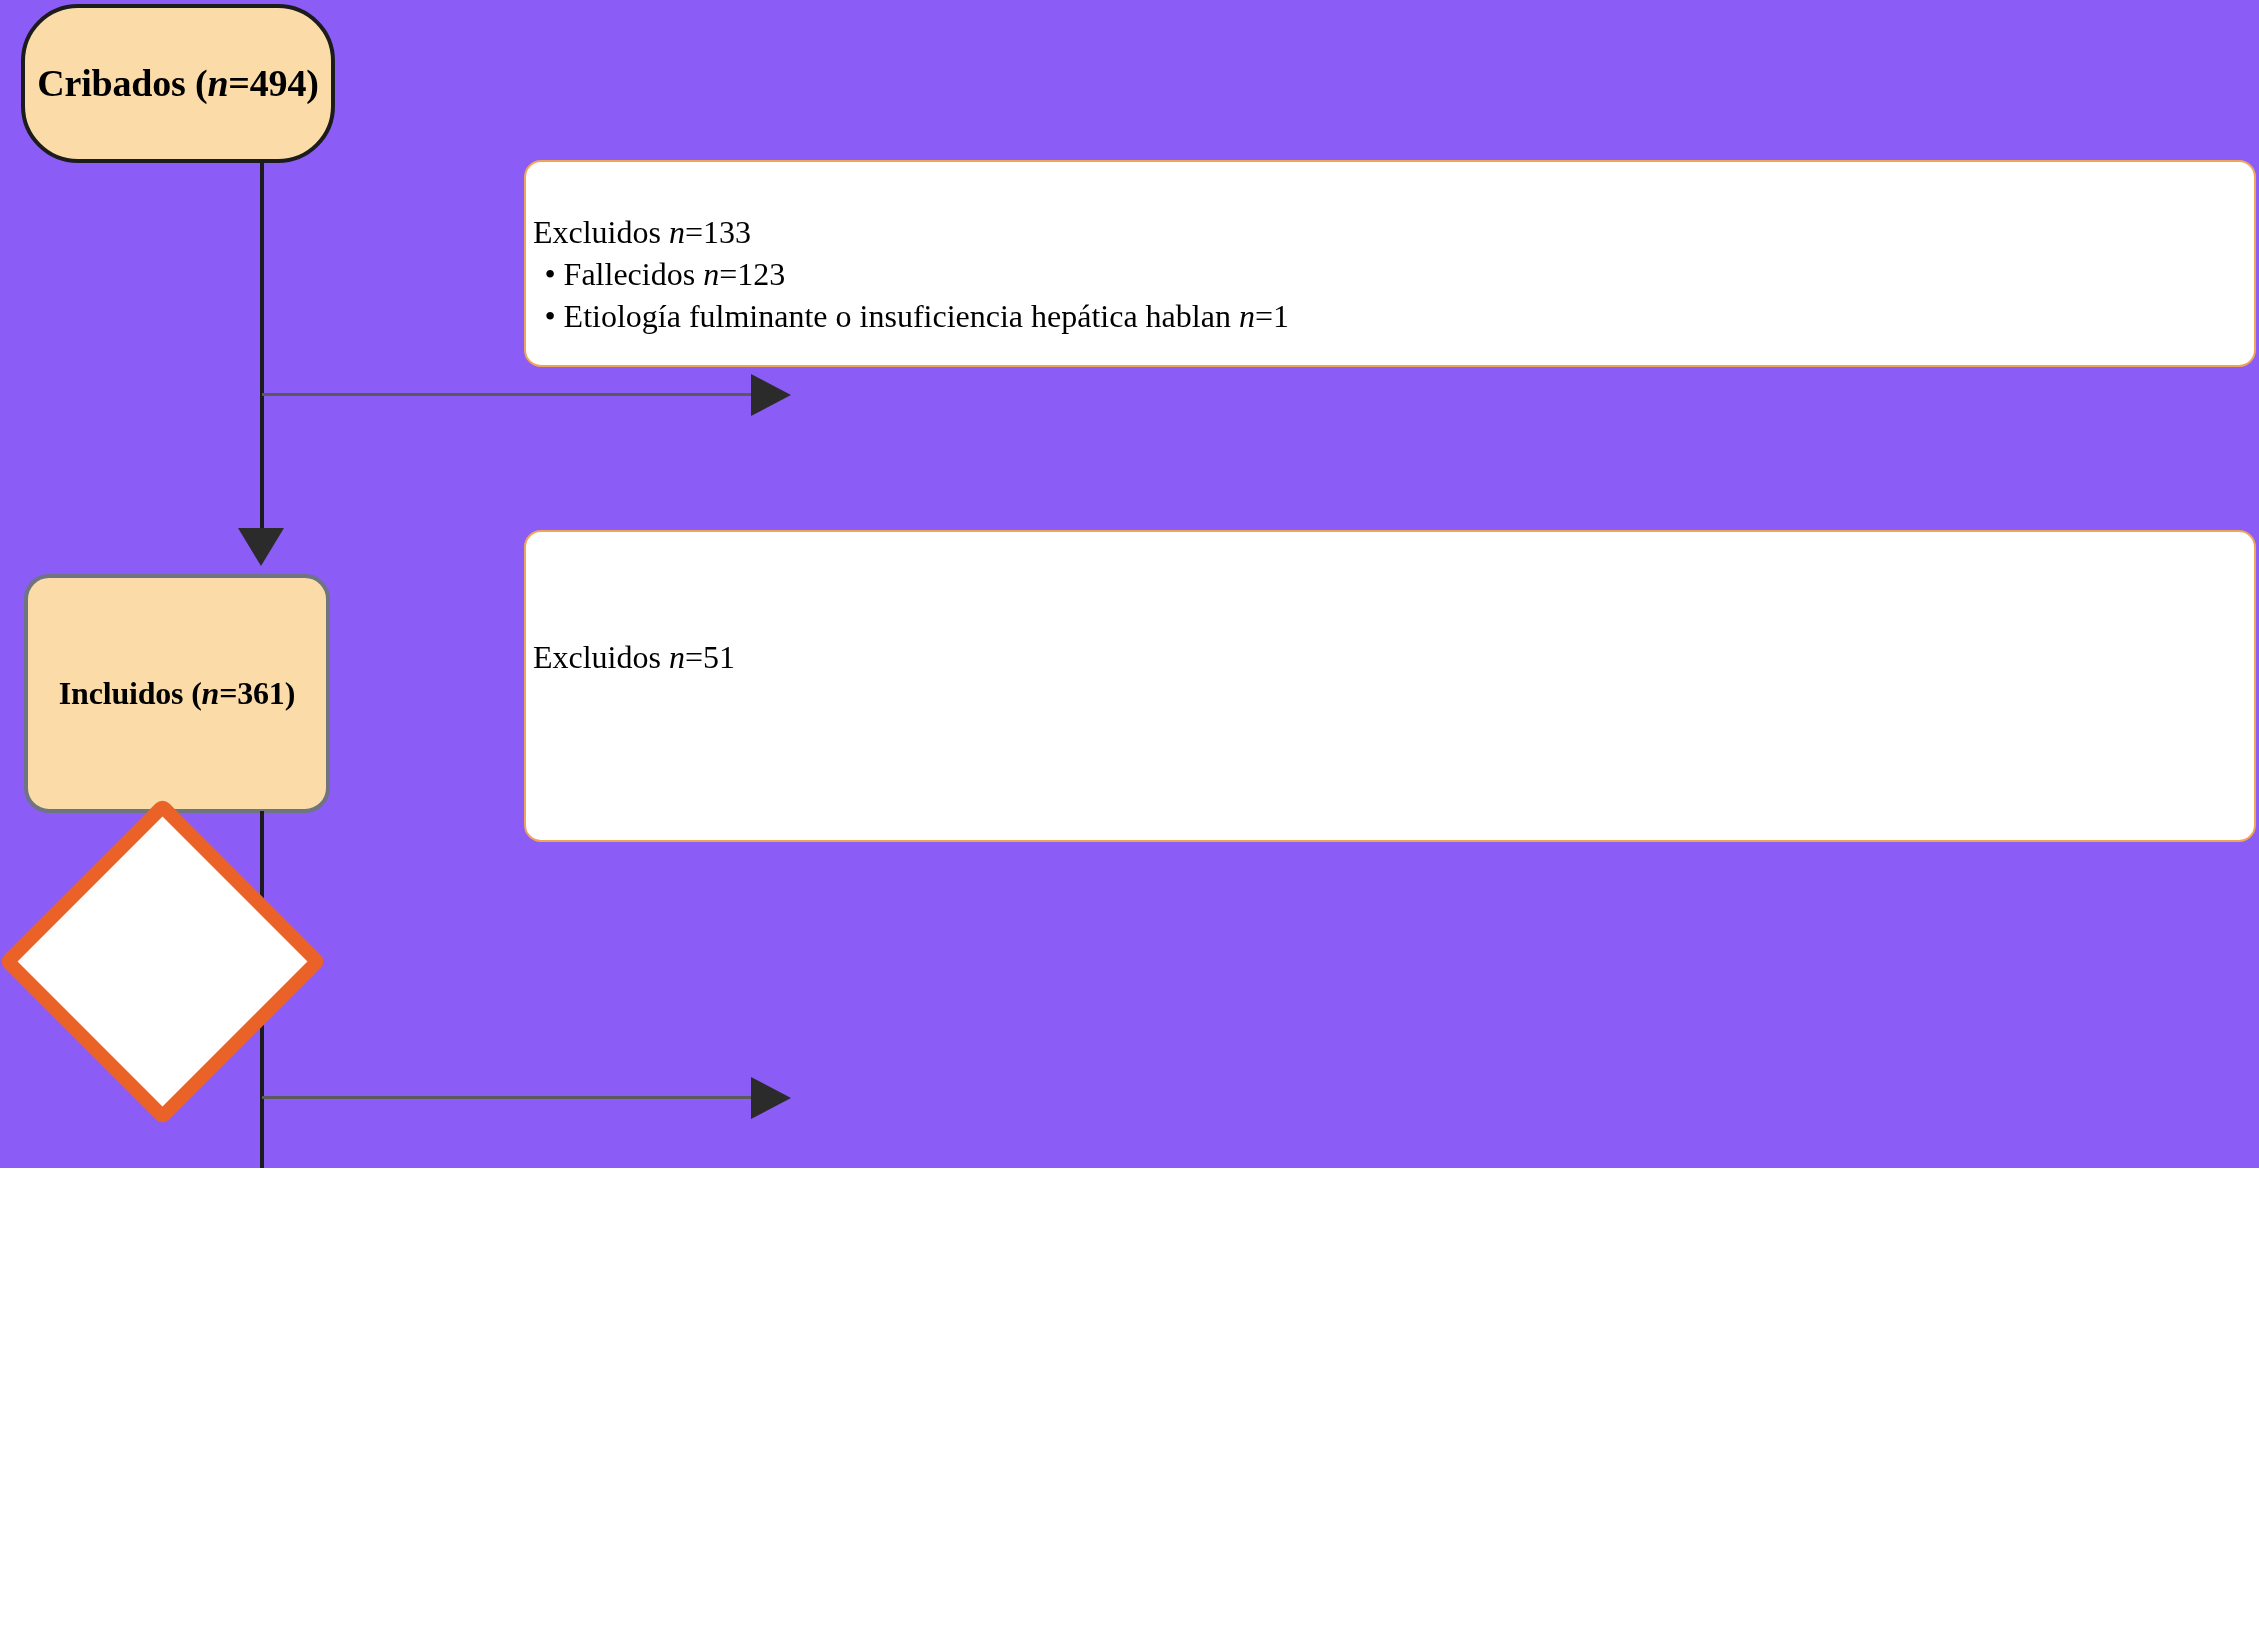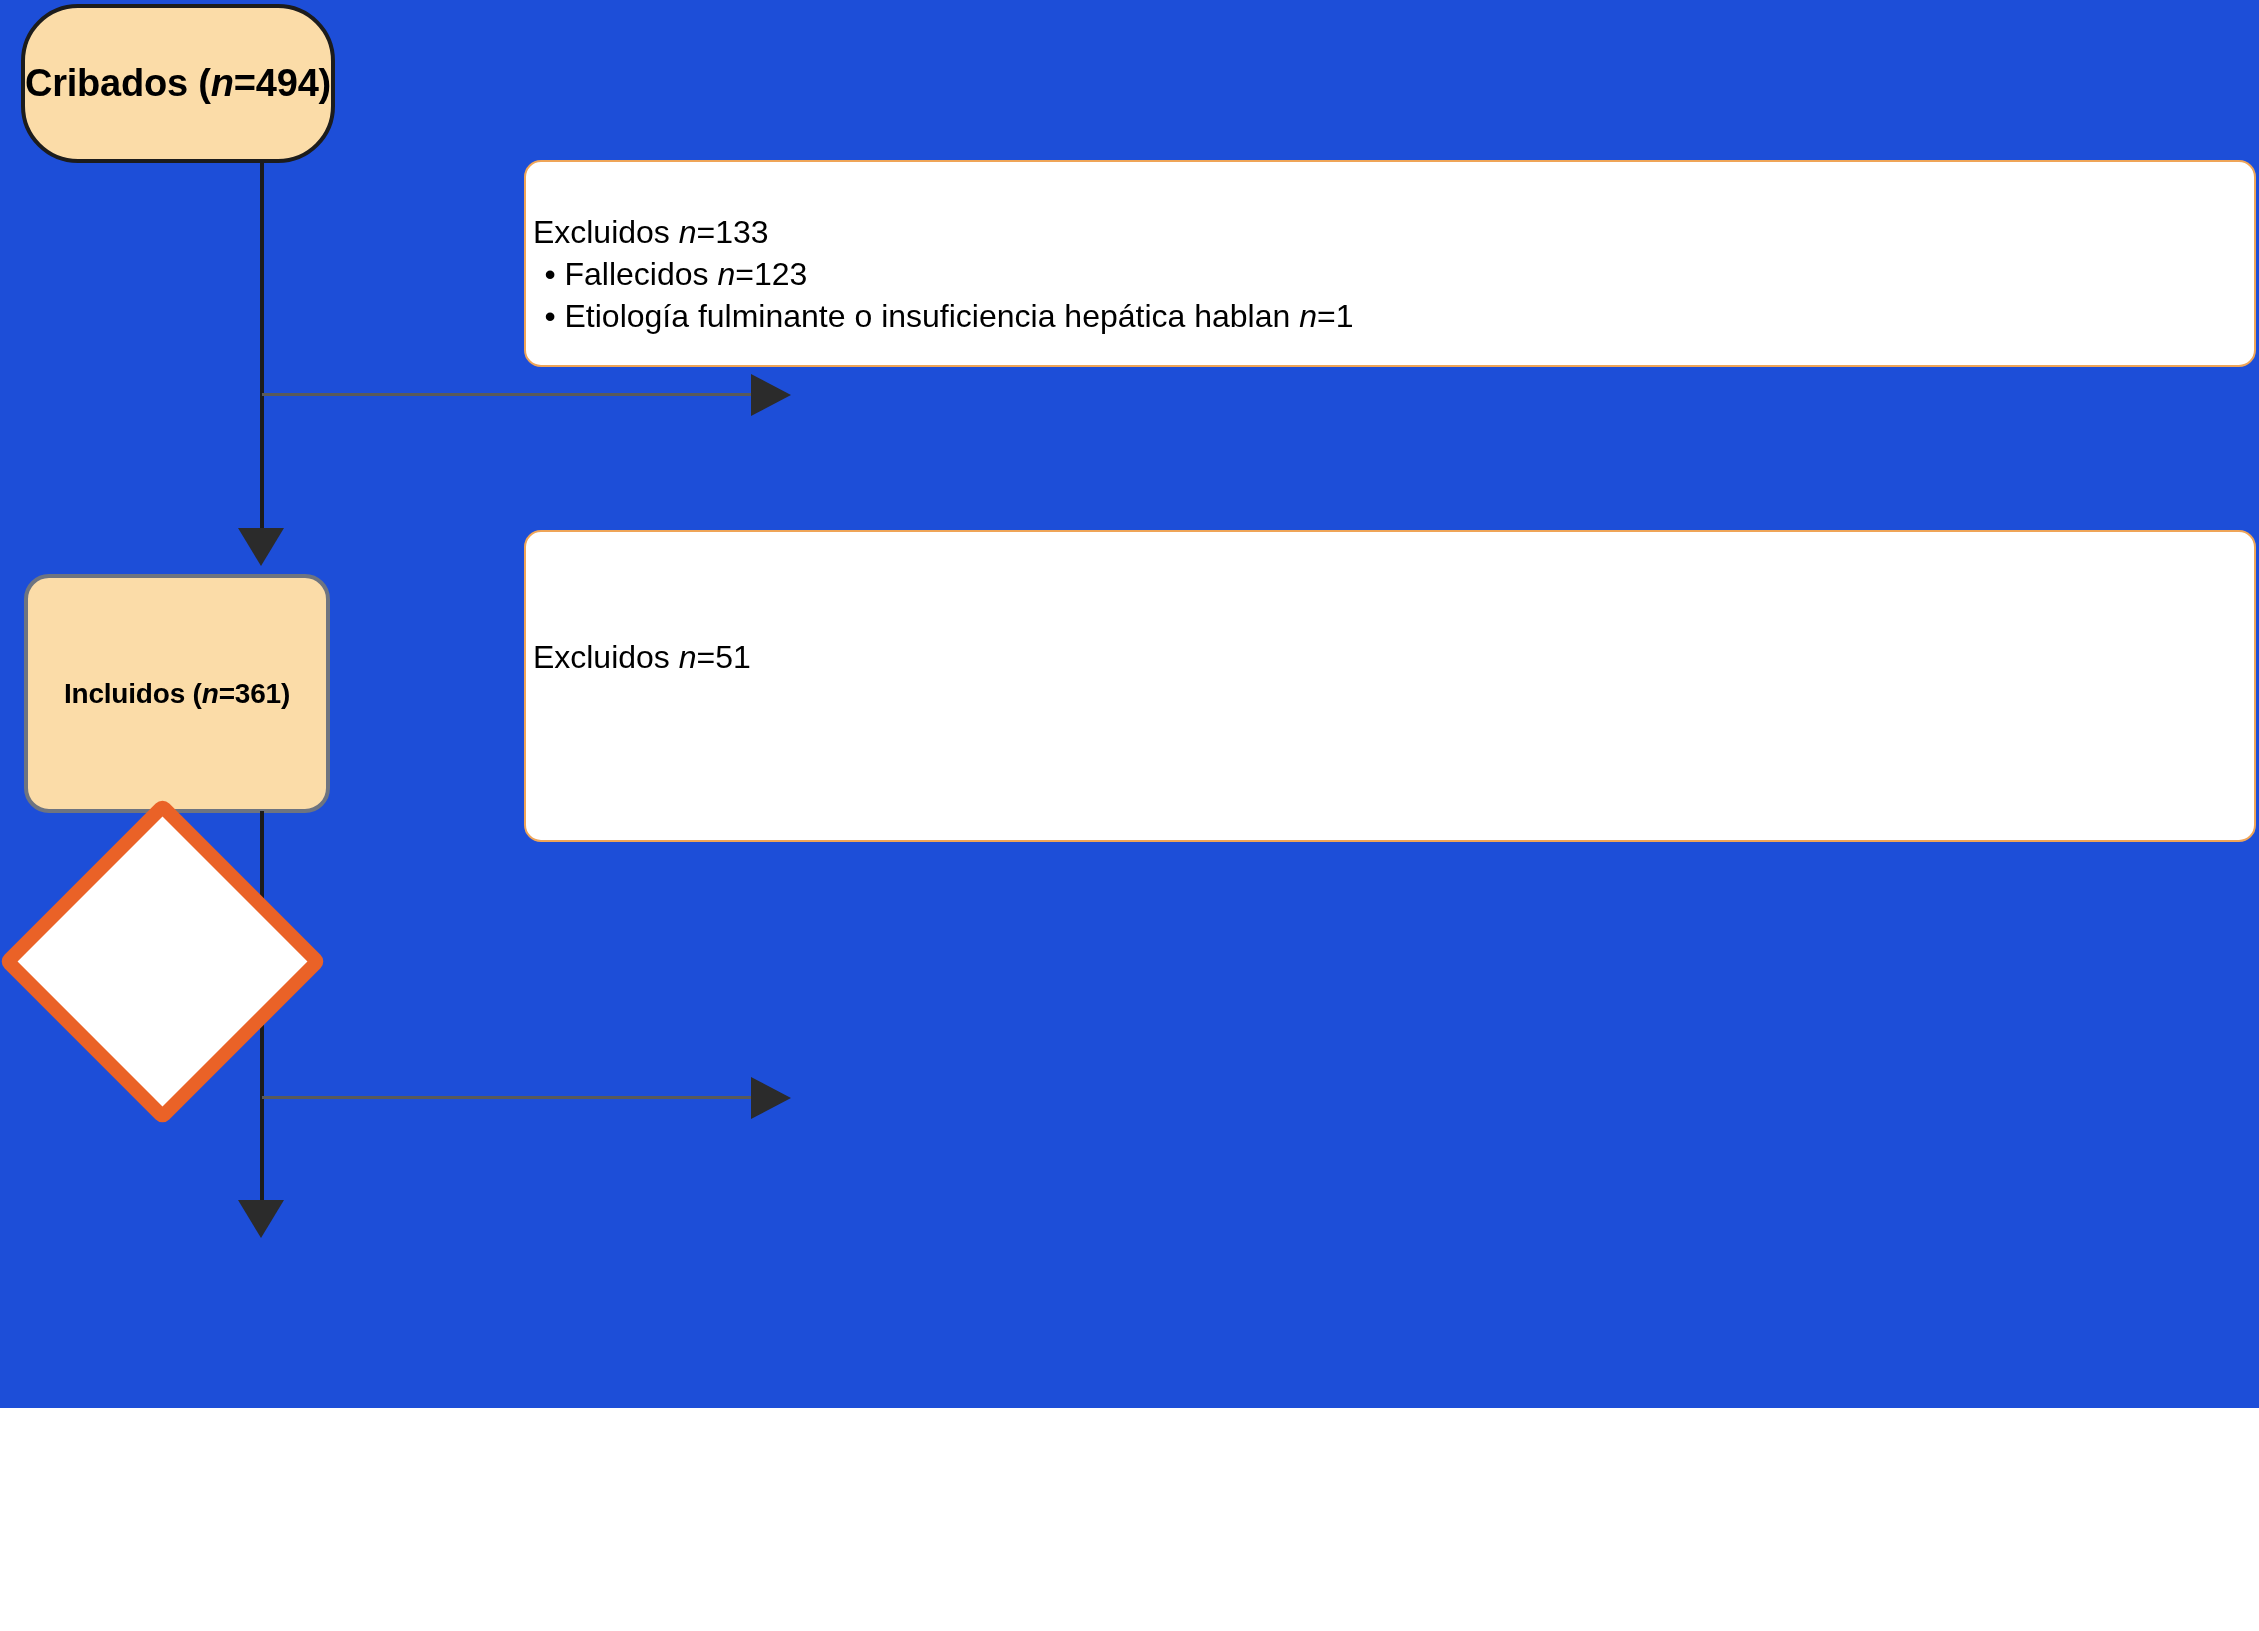--- a/index.html
+++ b/index.html
@@ -3,23 +3,23 @@
 <meta charset="utf-8">
 <style>
   html, body {
     margin: 0;
     padding: 0;
     background: #ffffff;
   }
   #canvas {
     position: relative;
     width: 2260px;
-    height: 1408px;
-    background: #1d4ed8;
-    font-family: Liberation Sans, sans-serif;
+    height: 1168px;
+    background: #8b5cf6;
+    font-family: Liberation Serif, serif;
     overflow: hidden;
   }
 
   
   .node-label {
     position: absolute;
     color: #000000;
     line-height: 1.18;
   }
 
@@ -61,21 +61,21 @@
     box-sizing: border-box;
   }
   #included-text {
     left: 24px;
     top: 574px;
     width: 306px;
     height: 239px;
     display: flex;
     align-items: center;
     justify-content: center;
-    font-size: 28px;
+    font-size: 32px;
     font-weight: bold;
     letter-spacing: -0.2px;
   }
 
   
   .excl-box {
     position: absolute;
     background: #ffffff;
     border: 2.9px solid #EFA558;
     border-radius: 17px;

